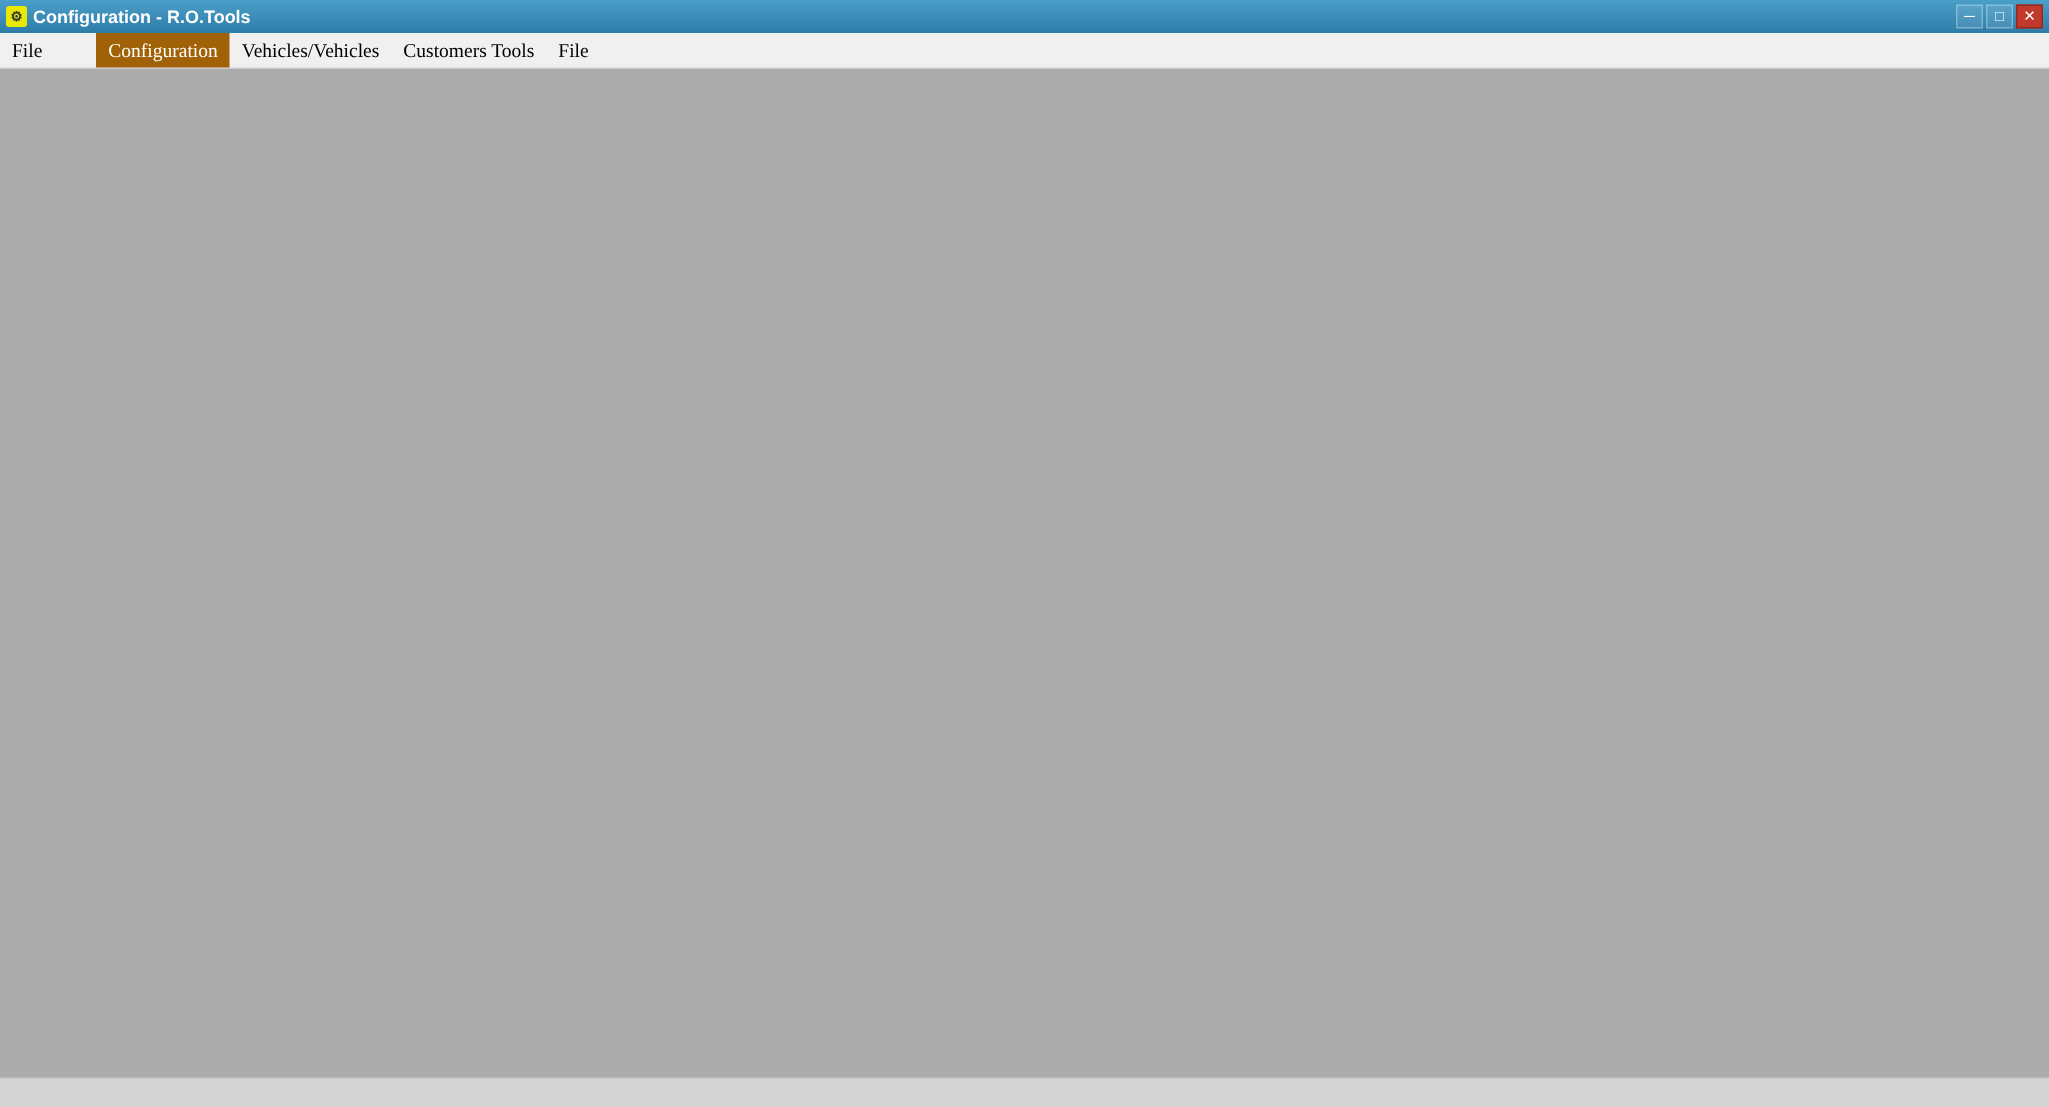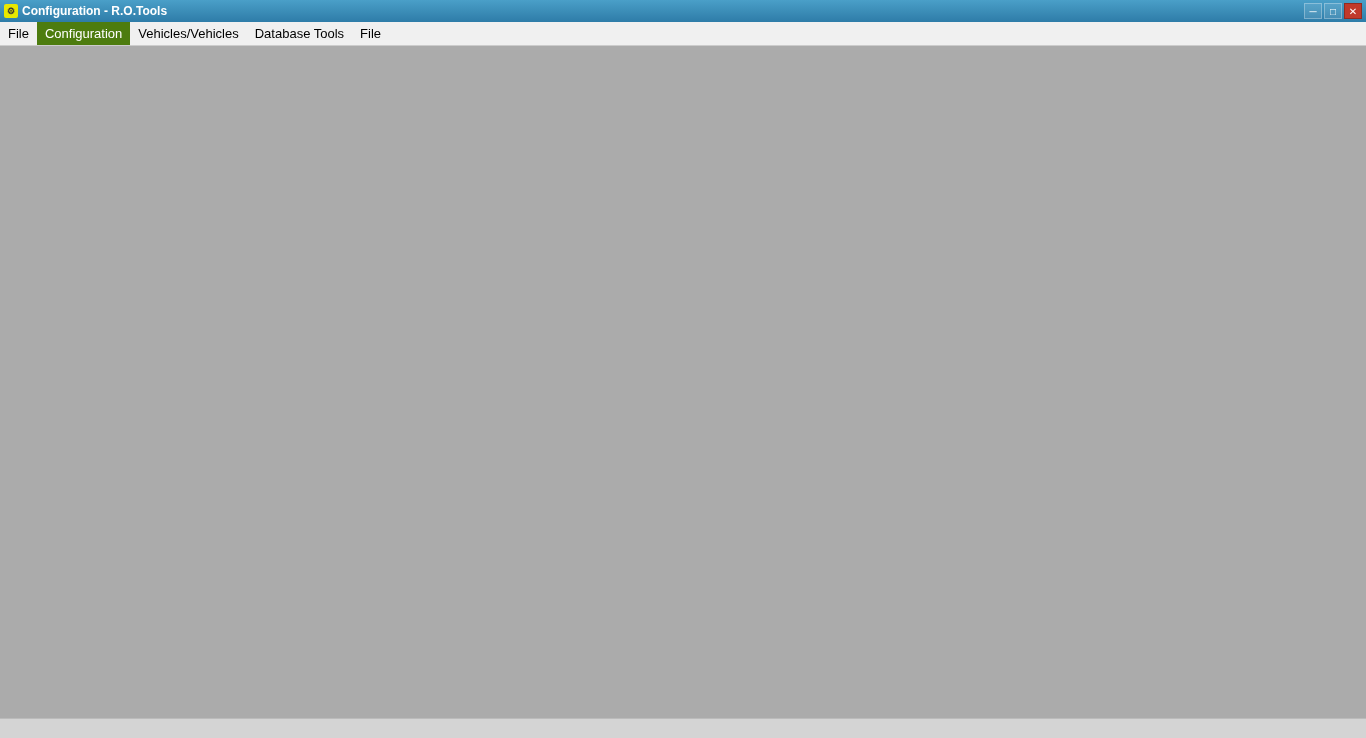--- a/index.html
+++ b/index.html
@@ -69,24 +69,26 @@
       position: relative;
     }
     .menu-item {
       padding: 3px 8px;
       cursor: pointer;
       height: 100%;
       display: flex;
       align-items: center;
       font-size: 13px;
       position: relative;
+      font-family: Liberation Serif, serif;
     }
     .menu-item:hover, .menu-item.active {
-      background: #4d7c0f;
+      background: #a16207;
       color: white;
+      margin-left: 28px;
     }
 
     
     #main-content {
       position: absolute;
       top: 46px;
       left: 0;
       right: 0;
       bottom: 20px;
       background: #ababab;
@@ -118,19 +120,19 @@
     <div class="win-btn">─</div>
     <div class="win-btn">□</div>
     <div class="win-btn close">✕</div>
   </div>
 </div>
 
 <div id="menubar">
   <div class="menu-item">File</div>
   <div class="menu-item active">Configuration</div>
   <div class="menu-item">Vehicles/Vehicles</div>
-  <div class="menu-item">Database Tools</div>
+  <div class="menu-item">Customers Tools</div>
   <div class="menu-item">File</div>
 </div>
 
 <div id="main-content"></div>
 
 <div id="status-bar"></div>
 
 </body></html>

